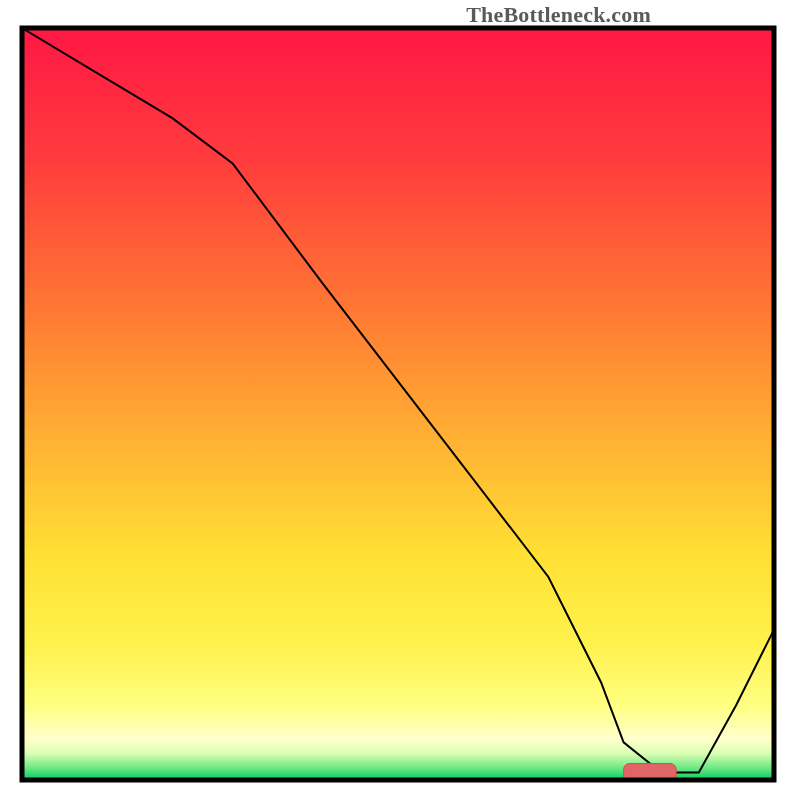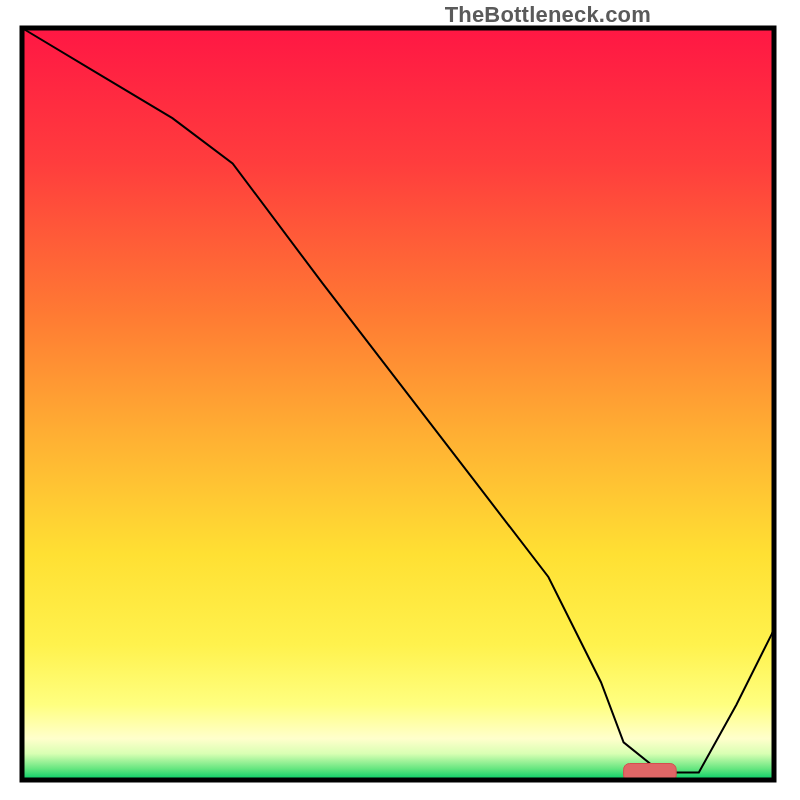--- a/index.html
+++ b/index.html
@@ -8,20 +8,21 @@
     width: 800px;
     height: 800px;
     overflow: hidden;
     font-family: Arial, Helvetica, sans-serif;
     background: #ffffff;
   }
   .container {
     position: relative;
     width: 661px;
     height: 800px;
+    font-family: Liberation Serif, serif;
   }
   .watermark {
     position: absolute;
     top: 2px;
     right: 10px;
     font-size: 22px;
     font-weight: 600;
     color: #5a5a5a;
     letter-spacing: 0.2px;
     z-index: 20;

